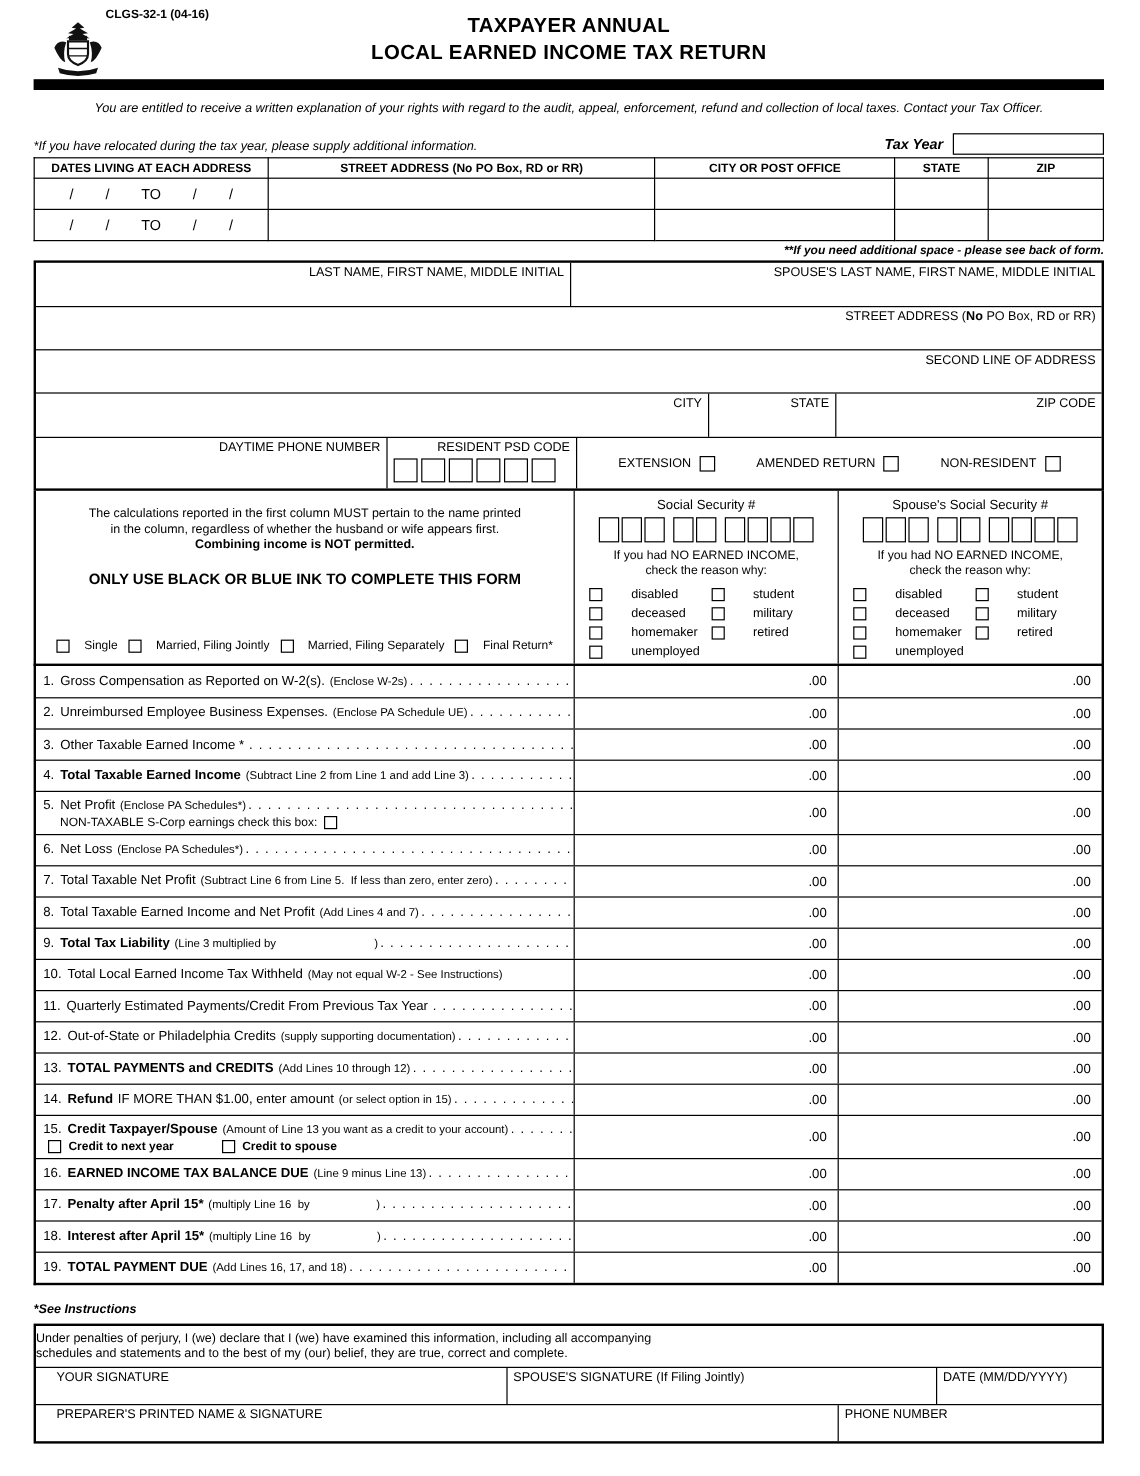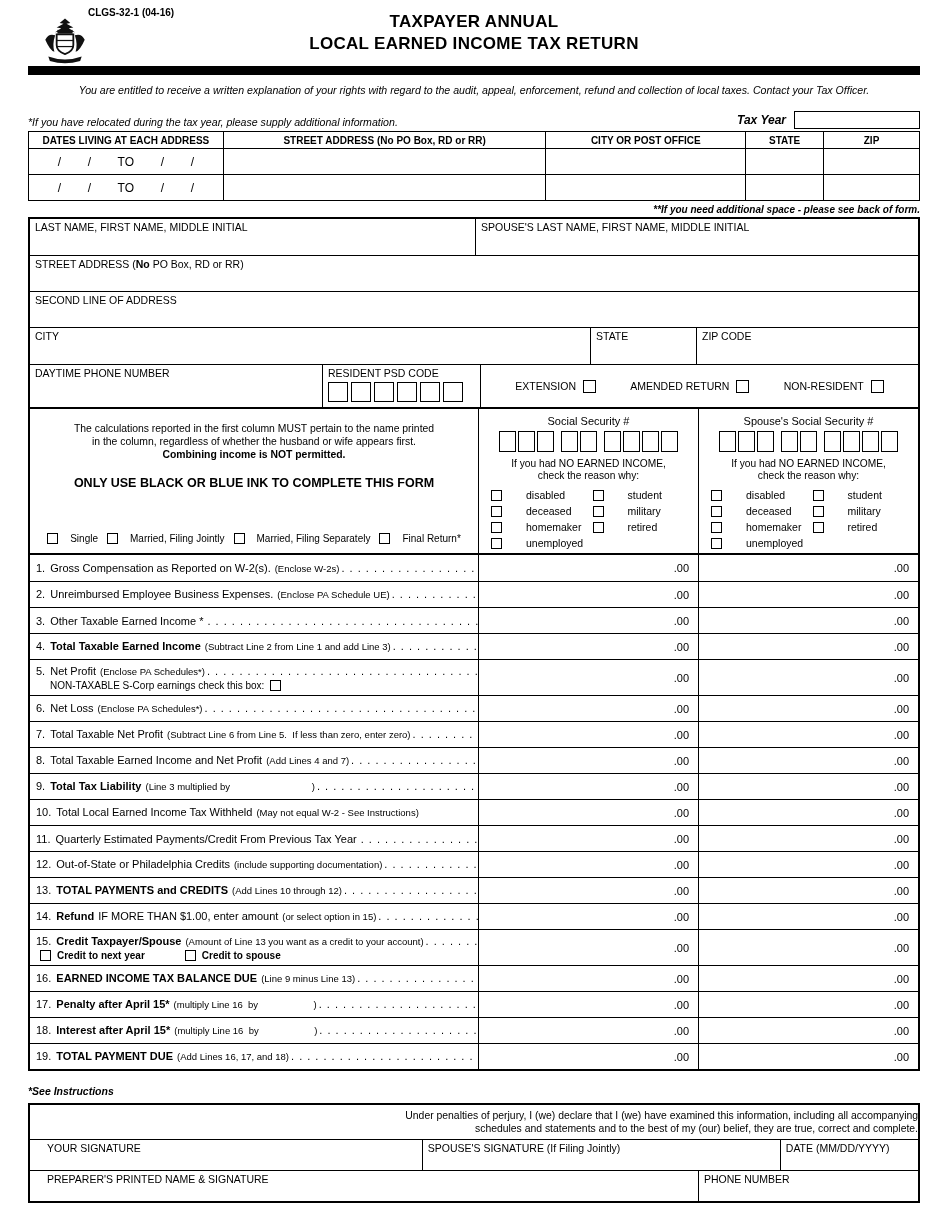--- a/index.html
+++ b/index.html
@@ -23,21 +23,21 @@
 
   table.addr { border-collapse:collapse; width:100%; margin-top:2px; }
   table.addr td { border:1px solid #000; font-size:10px; padding:0 3px; }
   .addr .h { font-weight:bold; text-align:center; height:17px; }
   .addr .d { height:26px; font-size:12px; text-align:center; white-space:pre; }
   .note2 { text-align:right; font-size:10px; font-weight:bold; font-style:italic; margin:3px 0 2px 0; }
 
   .namebox { border:2px solid #000; }
   .nrow { display:flex; border-top:1px solid #000; }
   .nrow.first { border-top:none; }
-  .ncell { font-size:10.5px; padding:2px 5px; border-left:1px solid #000; }
+  .ncell { font-size:10.5px; padding:2px 5px; border-left:1px solid #000;text-align:right; }
   .ncell.first { border-left:none; }
   .h36 { height:36px; } .h35 { height:35px; } .h42 { height:42px; }
   .bold { font-weight:bold; }
 
   .psdboxes { display:flex; gap:3px; margin-top:3px; }
   .pbox { display:inline-block; width:20px; height:20px; border:1px solid #000; background:#fff; }
   .pright { display:flex; align-items:center; justify-content:space-evenly; width:438px; padding:0; }
   .pgroup { display:flex; align-items:center; gap:7px; font-size:10.5px; }
   .cb { display:inline-block; width:11px; height:11px; border:1px solid #000; background:#fff; flex:none; }
   .cb2 { width:13px; height:13px; }
@@ -69,21 +69,21 @@
   .lb { font-weight:bold; margin-right:4px; }
   .lt { margin-right:4px; }
   .ln { font-size:9.5px; white-space:pre; margin-right:2px; }
   .lb:empty,.lt:empty,.ln:empty { display:none; }
   .ld { letter-spacing:1px; }
   .amt { width:220px; border-left:1px solid #000; display:flex; align-items:center; justify-content:flex-end; padding-right:9px; font-size:11px; }
 
   .seeinstr { font-size:10.5px; font-weight:bold; font-style:italic; margin:14px 0 6px 0; }
 
   .sigbox { border:2px solid #000; }
-  .perjury { text-align:right; font-size:10.4px; line-height:13px; padding:4px 0; }
+  .perjury { text-align:left; font-size:10.4px; line-height:13px; padding:4px 0; }
   .srow { display:flex; border-top:1px solid #000;padding-left:12px; }
   .scell { font-size:10.5px; padding:2px 5px; border-left:1px solid #000; height:30px; }
   .scell.first { border-left:none; }
 </style>
 </head>
 <body>
 
 <div class="content">
 
   <div class="hdr">
@@ -422,21 +422,21 @@
     <div class="lrow">
         <div class="lbl">
           <div class="lmain"><span class="n">11.</span><span class="lt">Quarterly Estimated Payments/Credit From Previous Tax Year</span><span class="ld">. . . . . . . . . . . . . . . . . . . . . . . . . . . . . . . . . . . . . . . . . . . . . . . . . . . . . . . . . . . . . . . . . . . . . . . .</span></div>
         </div>
         <div class="amt">.00</div>
         <div class="amt">.00</div>
       </div>
 
     <div class="lrow">
         <div class="lbl">
-          <div class="lmain"><span class="n">12.</span><span class="lt">Out-of-State or Philadelphia Credits</span><span class="ln">(include supporting documentation)</span><span class="ld">. . . . . . . . . . . . . . . . . . . . . . . . . . . . . . . . . . . . . . . . . . . . . . . . . . . . . . . . . . . . . . . . . . . . . . . .</span></div>
+          <div class="lmain"><span class="n">12.</span><span class="lt">Out-of-State or Philadelphia Credits</span><span class="ln">(supply supporting documentation)</span><span class="ld">. . . . . . . . . . . . . . . . . . . . . . . . . . . . . . . . . . . . . . . . . . . . . . . . . . . . . . . . . . . . . . . . . . . . . . . .</span></div>
         </div>
         <div class="amt">.00</div>
         <div class="amt">.00</div>
       </div>
 
     <div class="lrow">
         <div class="lbl">
           <div class="lmain"><span class="n">13.</span><span class="lb">TOTAL PAYMENTS and CREDITS</span><span class="ln">(Add Lines 10 through 12)</span><span class="ld">. . . . . . . . . . . . . . . . . . . . . . . . . . . . . . . . . . . . . . . . . . . . . . . . . . . . . . . . . . . . . . . . . . . . . . . .</span></div>
         </div>
         <div class="amt">.00</div>

